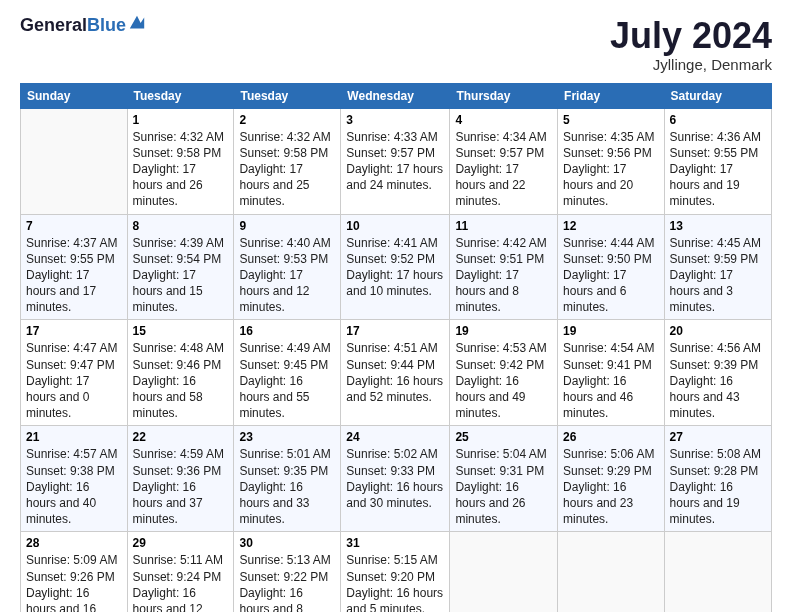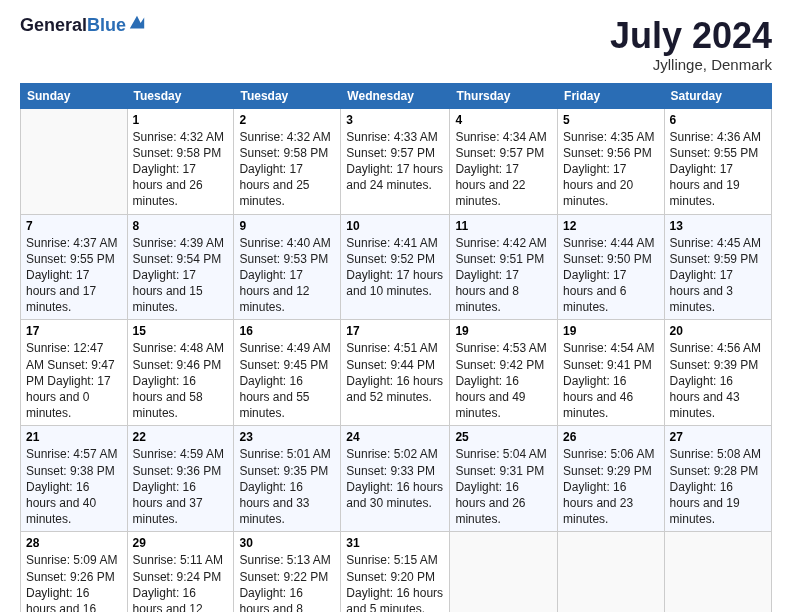--- a/index.html
+++ b/index.html
@@ -204,21 +204,21 @@
           <td>
             <span class="day-num">13</span>
             <div class="cell-text">Sunrise: 4:45 AM
 Sunset: 9:59 PM
 Daylight: 17 hours and 3 minutes.</div>
           </td>
         </tr>
         <tr>
           <td>
             <span class="day-num">17</span>
-            <div class="cell-text">Sunrise: 12:47 AM
+            <div class="cell-text">Sunrise: 4:47 AM
 Sunset: 9:47 PM
 Daylight: 17 hours and 0 minutes.</div>
           </td>
           <td>
             <span class="day-num">15</span>
             <div class="cell-text">Sunrise: 4:48 AM
 Sunset: 9:46 PM
 Daylight: 16 hours and 58 minutes.</div>
           </td>
           <td>

